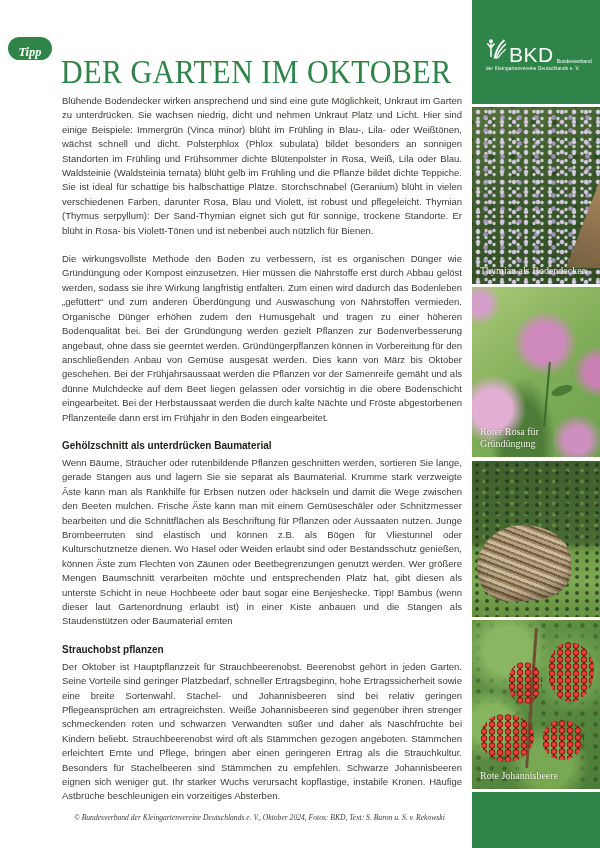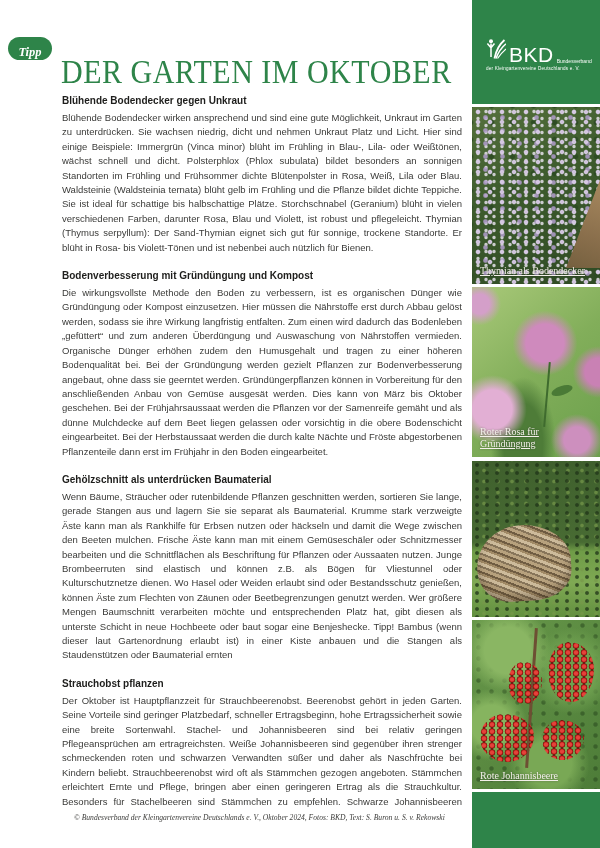--- a/index.html
+++ b/index.html
@@ -46,21 +46,21 @@
   
   .logo-row{display:flex;align-items:flex-end;padding:36px 0 0 14px;color:#fff;}
   .logo-abbr{font-size:21px;letter-spacing:.5px;line-height:20px;font-weight:400;}
   .logo-small{font-size:5px;margin-left:3px;line-height:7px;}
   .logo-sub{font-size:4.6px;color:#fff;padding:1px 0 0 14px;letter-spacing:.2px;}
   .logo-icon{margin-right:3px;}
   
   .photo-caption{
     position:absolute;left:8px;bottom:7px;
     font:10px "Liberation Serif",serif;color:#f3f0e9;
-    line-height:12px;max-width:112px;text-shadow:0 0 2px rgba(40,40,40,.45);text-decoration:underline;
+    line-height:12px;max-width:112px;text-shadow:0 0 2px rgba(40,40,40,.45);
   }
   .photo-thyme{
     top:107px;height:177px;background-color:#3d5a2e;
     background-image:
       radial-gradient(circle, rgba(216,202,230,.95) 1.6px, rgba(216,202,230,0) 2.8px),
       radial-gradient(circle, rgba(177,156,205,.85) 1.7px, rgba(177,156,205,0) 3px),
       radial-gradient(circle, rgba(240,234,246,.8) 1.1px, rgba(240,234,246,0) 2.2px),
       radial-gradient(circle, rgba(44,74,34,.9) 2px, rgba(44,74,34,0) 3.5px),
       linear-gradient(155deg,#55713c 0%,#3c5a2c 45%,#2f4b24 100%);
     background-size:12px 10px,17px 13px,8px 7px,21px 17px,100% 100%;
@@ -137,25 +137,23 @@
 
 <div class="page">
 
   <div class="tipp-badge">
     <span>Tipp</span>
   </div>
   <h1 class="page-title">DER GARTEN IM OKTOBER</h1>
 
   <div class="main">
     <div class="section">
-      <h2>Blühende Bodendecker gegen Unkraut</h2>
       <p>Blühende Bodendecker wirken ansprechend und sind eine gute Möglichkeit, Unkraut im Garten zu unterdrücken. Sie wachsen niedrig, dicht und nehmen Unkraut Platz und Licht. Hier sind einige Beispiele: Immergrün (Vinca minor) blüht im Frühling in Blau-, Lila- oder Weißtönen, wächst schnell und dicht. Polsterphlox (Phlox subulata) bildet besonders an sonnigen Standorten im Frühling und Frühsommer dichte Blütenpolster in Rosa, Weiß, Lila oder Blau. Waldsteinie (Waldsteinia ternata) blüht gelb im Frühling und die Pflanze bildet dichte Teppiche. Sie ist ideal für schattige bis halbschattige Plätze. Storchschnabel (Geranium) blüht in vielen verschiedenen Farben, darunter Rosa, Blau und Violett, ist robust und pflegeleicht. Thymian (Thymus serpyllum): Der Sand-Thymian eignet sich gut für sonnige, trockene Standorte. Er blüht in Rosa- bis Violett-Tönen und ist nebenbei auch nützlich für Bienen.</p>
     </div>
     <div class="section">
-      <h2>Bodenverbesserung mit Gründüngung und Kompost</h2>
       <p>Die wirkungsvollste Methode den Boden zu verbessern, ist es organischen Dünger wie Gründüngung oder Kompost einzusetzen. Hier müssen die Nährstoffe erst durch Abbau gelöst werden, sodass sie ihre Wirkung langfristig entfalten. Zum einen wird dadurch das Bodenleben „gefüttert“ und zum anderen Überdüngung und Auswaschung von Nährstoffen vermieden. Organische Dünger erhöhen zudem den Humusgehalt und tragen zu einer höheren Bodenqualität bei. Bei der Gründüngung werden gezielt Pflanzen zur Bodenverbesserung angebaut, ohne dass sie geerntet werden. Gründüngerpflanzen können in Vorbereitung für den anschließenden Anbau von Gemüse ausgesät werden. Dies kann von März bis Oktober geschehen. Bei der Frühjahrsaussaat werden die Pflanzen vor der Samenreife gemäht und als dünne Mulchdecke auf dem Beet liegen gelassen oder vorsichtig in die obere Bodenschicht eingearbeitet. Bei der Herbstaussaat werden die durch kalte Nächte und Fröste abgestorbenen Pflanzenteile dann erst im Frühjahr in den Boden eingearbeitet.</p>
     </div>
     <div class="section">
       <h2>Gehölzschnitt als unterdrücken Baumaterial</h2>
       <p>Wenn Bäume, Sträucher oder rutenbildende Pflanzen geschnitten werden, sortieren Sie lange, gerade Stangen aus und lagern Sie sie separat als Baumaterial. Krumme stark verzweigte Äste kann man als Rankhilfe für Erbsen nutzen oder häckseln und damit die Wege zwischen den Beeten mulchen. Frische Äste kann man mit einem Gemüseschäler oder Schnitzmesser bearbeiten und die Schnittflächen als Beschriftung für Pflanzen oder Aussaaten nutzen. Junge Brombeerruten sind elastisch und können z.B. als Bögen für Vliestunnel oder Kulturschutznetze dienen. Wo Hasel oder Weiden erlaubt sind oder Bestandsschutz genießen, können Äste zum Flechten von Zäunen oder Beetbegrenzungen genutzt werden. Wer größere Mengen Baumschnitt verarbeiten möchte und entsprechenden Platz hat, gibt diesen als unterste Schicht in neue Hochbeete oder baut sogar eine Benjeshecke. Tipp! Bambus (wenn dieser laut Gartenordnung erlaubt ist) in einer Kiste anbauen und die Stangen als Staudenstützen oder Baumaterial ernten</p>
     </div>
     <div class="section">
       <h2>Strauchobst pflanzen</h2>
       <p>Der Oktober ist Hauptpflanzzeit für Strauchbeerenobst. Beerenobst gehört in jeden Garten. Seine Vorteile sind geringer Platzbedarf, schneller Ertragsbeginn, hohe Ertragssicherheit sowie eine breite Sortenwahl. Stachel- und Johannisbeeren sind bei relativ geringen Pflegeansprüchen am ertragreichsten. Weiße Johannisbeeren sind gegenüber ihren strenger schmeckenden roten und schwarzen Verwandten süßer und daher als Naschfrüchte bei Kindern beliebt. Strauchbeerenobst wird oft als Stämmchen gezogen angeboten. Stämmchen erleichtert Ernte und Pflege, bringen aber einen geringeren Ertrag als die Strauchkultur. Besonders für Stachelbeeren sind Stämmchen zu empfehlen. Schwarze Johannisbeeren eignen sich weniger gut. Ihr starker Wuchs verursacht kopflastige, instabile Kronen. Häufige Astbrüche beschleunigen ein vorzeitiges Absterben.</p>
     </div>

